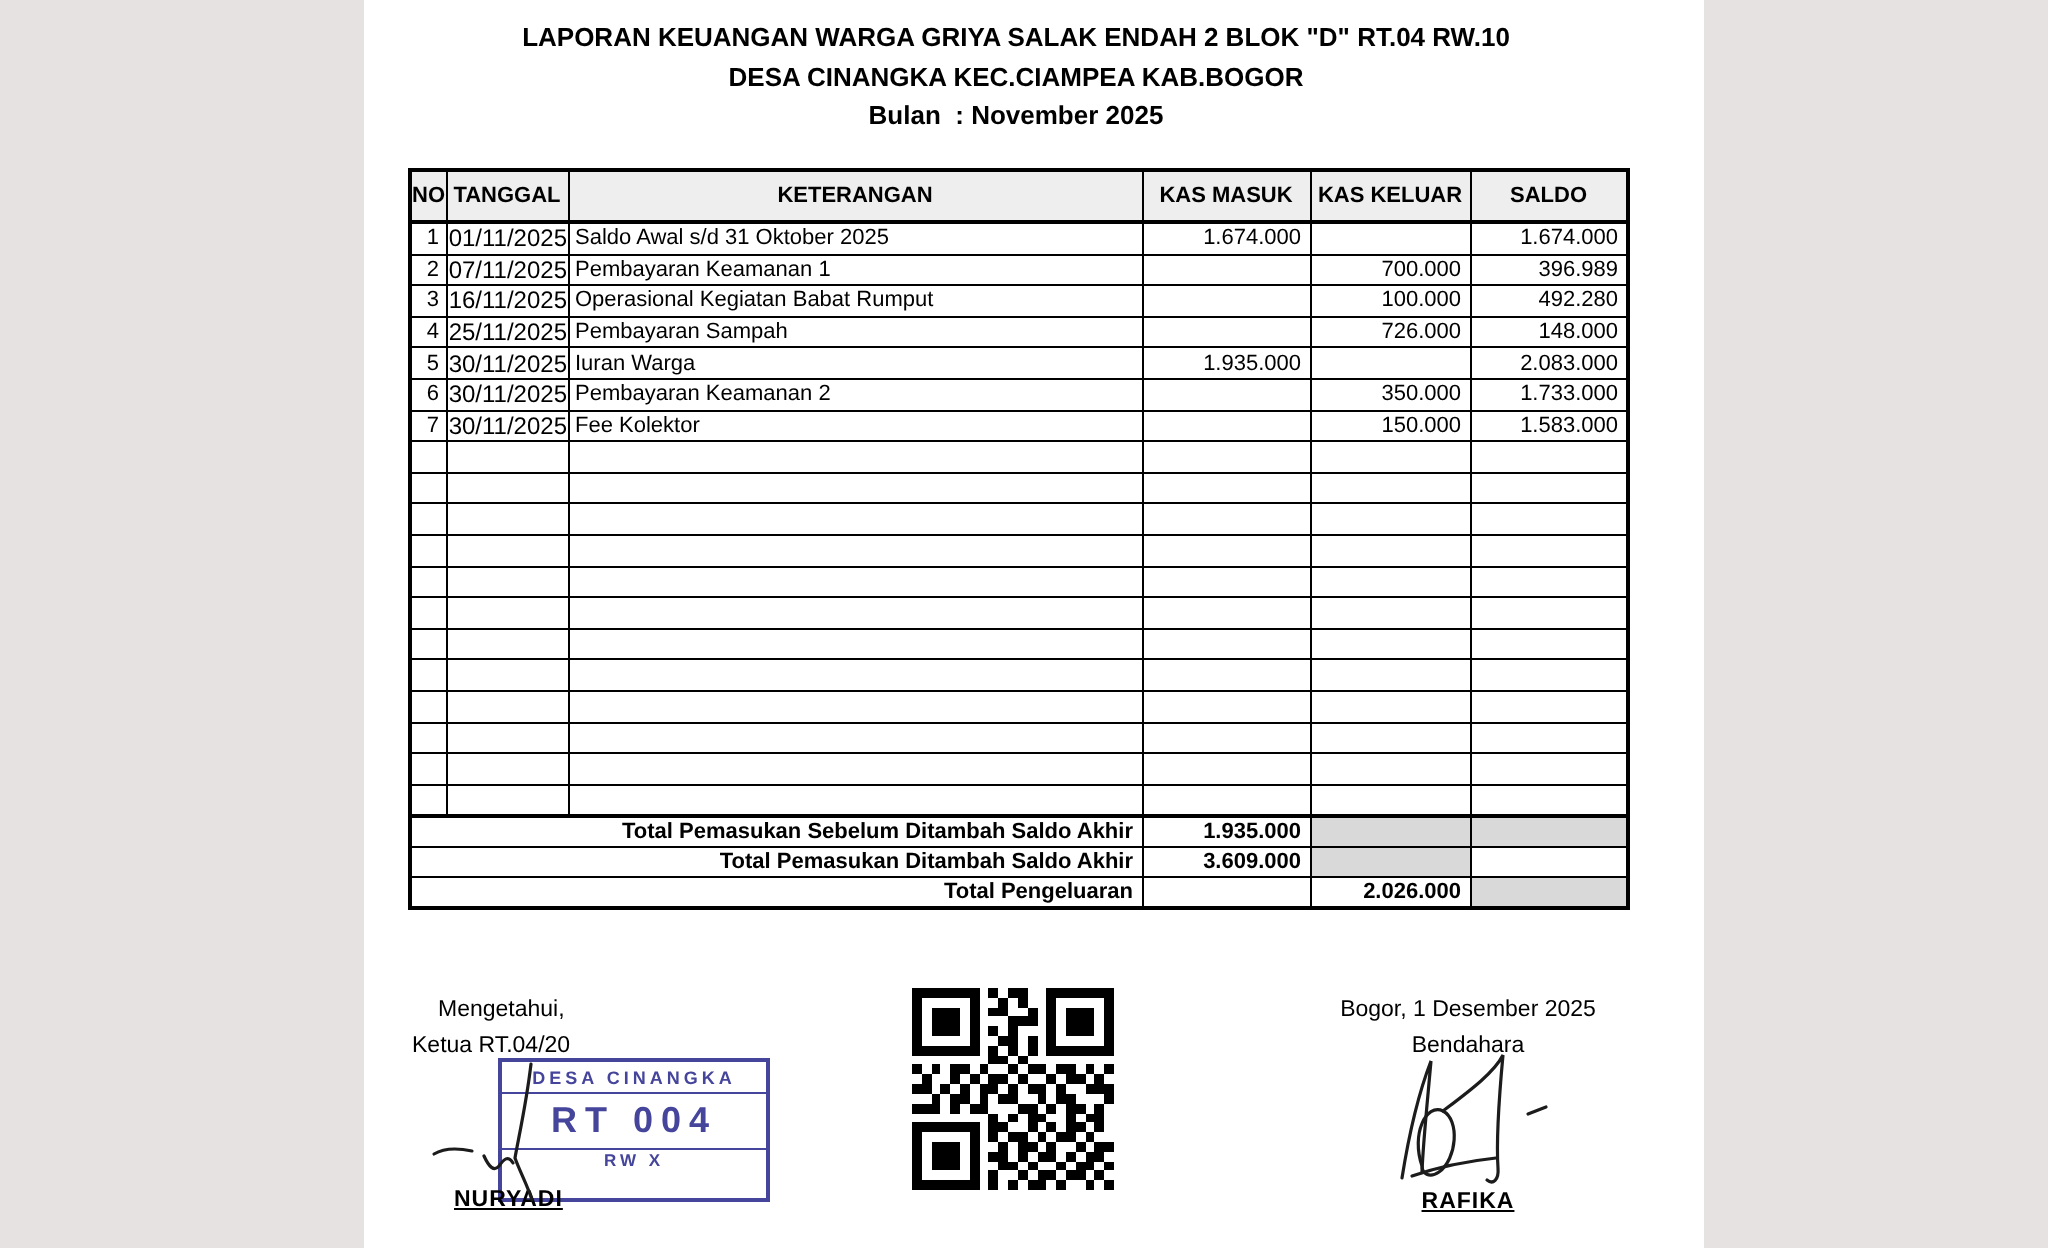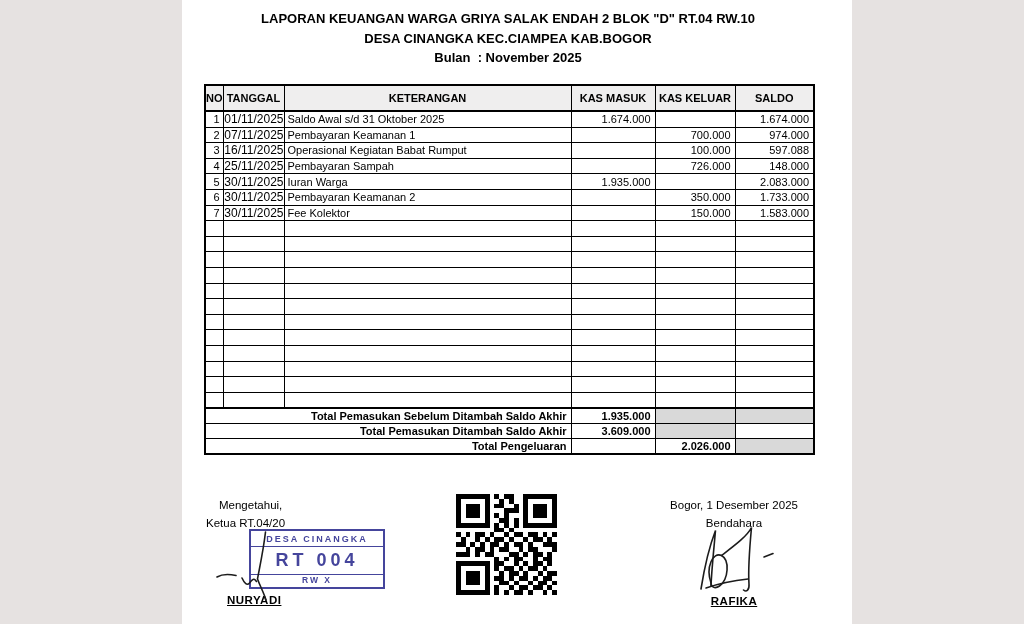--- a/index.html
+++ b/index.html
@@ -33,21 +33,21 @@
 
   .f-left{position:absolute;left:24px;top:497px;font-size:11.5px;line-height:17.5px;}
   .f-left .indent{padding-left:13px;}
   .f-right{position:absolute;left:472px;top:497px;width:160px;text-align:center;
            font-size:11.5px;line-height:17.5px;}
   .sig-name{position:absolute;font-weight:bold;font-size:11.5px;letter-spacing:.5px;
             text-decoration:underline;}
   .name-left{left:45px;top:594px;}
   .name-right{left:522px;top:595px;width:60px;text-align:center;}
 
-  .stamp{position:absolute;left:67px;top:529px;width:136px;height:60px;box-sizing:border-box;
+  .stamp{position:absolute;left:67px;top:529px;width:136px;height:72px;box-sizing:border-box;
          border:2.5px solid var(--stamp_blue,#45459c);color:var(--stamp_blue,#45459c);
          text-align:center;font-weight:bold;background:transparent;}
   .stamp .s-top{height:15px;line-height:16px;border-bottom:1.8px solid var(--stamp_blue,#45459c);
                 font-size:9px;letter-spacing:2px;}
   .stamp .s-mid{height:27px;line-height:26px;border-bottom:1.8px solid var(--stamp_blue,#45459c);
                 font-size:18px;letter-spacing:4px;}
   .stamp .s-bot{height:10px;line-height:10px;font-size:8.5px;letter-spacing:2px;}
 
   .qr{position:absolute;left:274px;top:494px;width:101px;height:101px;display:grid;
       grid-template-columns:repeat(21,1fr);grid-template-rows:repeat(21,1fr);}
@@ -96,29 +96,29 @@
             <td class="c-num">1.674.000</td>
             <td class="c-num"></td>
             <td class="c-num">1.674.000</td>
           </tr>
           <tr>
             <td class="c-no">2</td>
             <td class="c-tgl">07/11/2025</td>
             <td class="c-ket">Pembayaran Keamanan 1</td>
             <td class="c-num"></td>
             <td class="c-num">700.000</td>
-            <td class="c-num">974.000</td>
+            <td class="c-num">396.989</td>
           </tr>
           <tr>
             <td class="c-no">3</td>
             <td class="c-tgl">16/11/2025</td>
             <td class="c-ket">Operasional Kegiatan Babat Rumput</td>
             <td class="c-num"></td>
             <td class="c-num">100.000</td>
-            <td class="c-num">597.088</td>
+            <td class="c-num">492.280</td>
           </tr>
           <tr>
             <td class="c-no">4</td>
             <td class="c-tgl">25/11/2025</td>
             <td class="c-ket">Pembayaran Sampah</td>
             <td class="c-num"></td>
             <td class="c-num">726.000</td>
             <td class="c-num">148.000</td>
           </tr>
           <tr>

